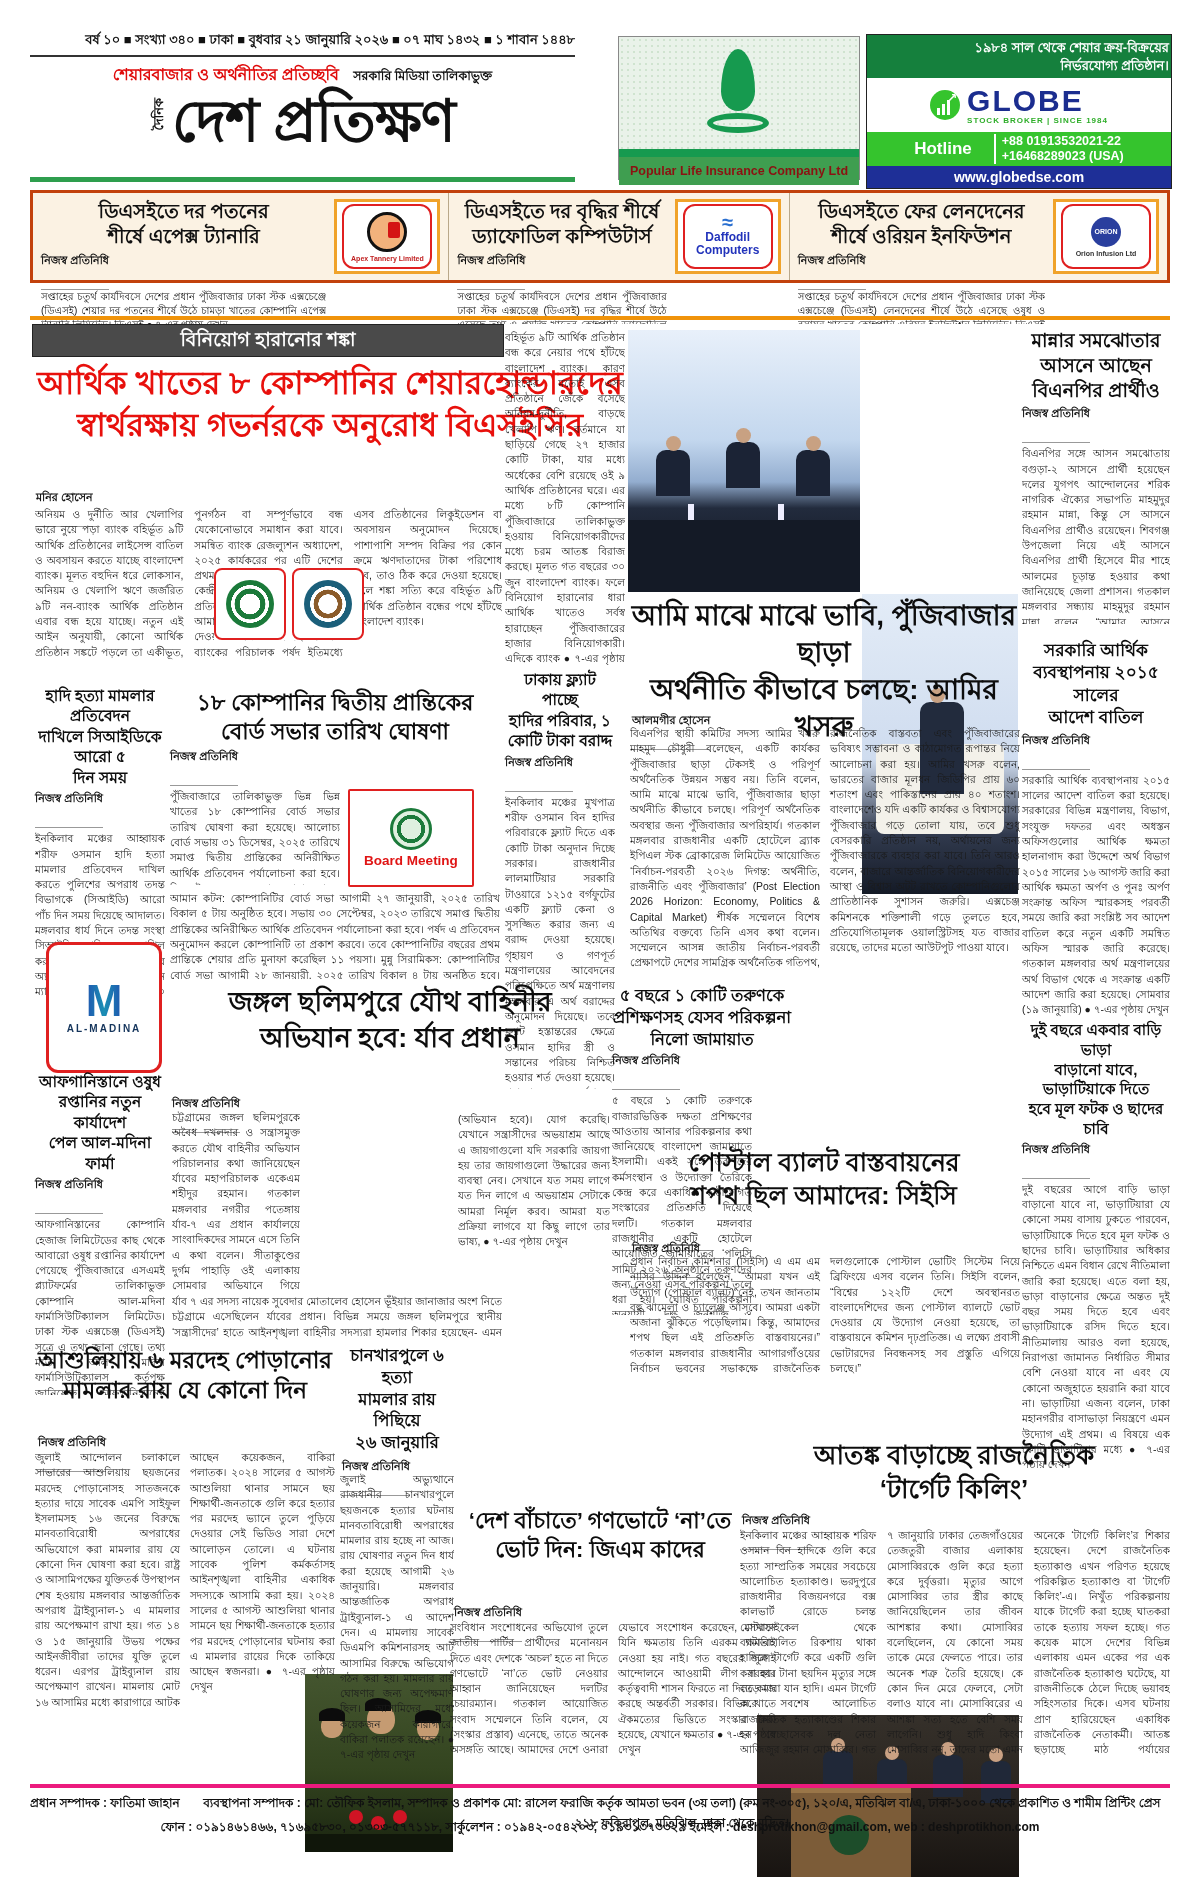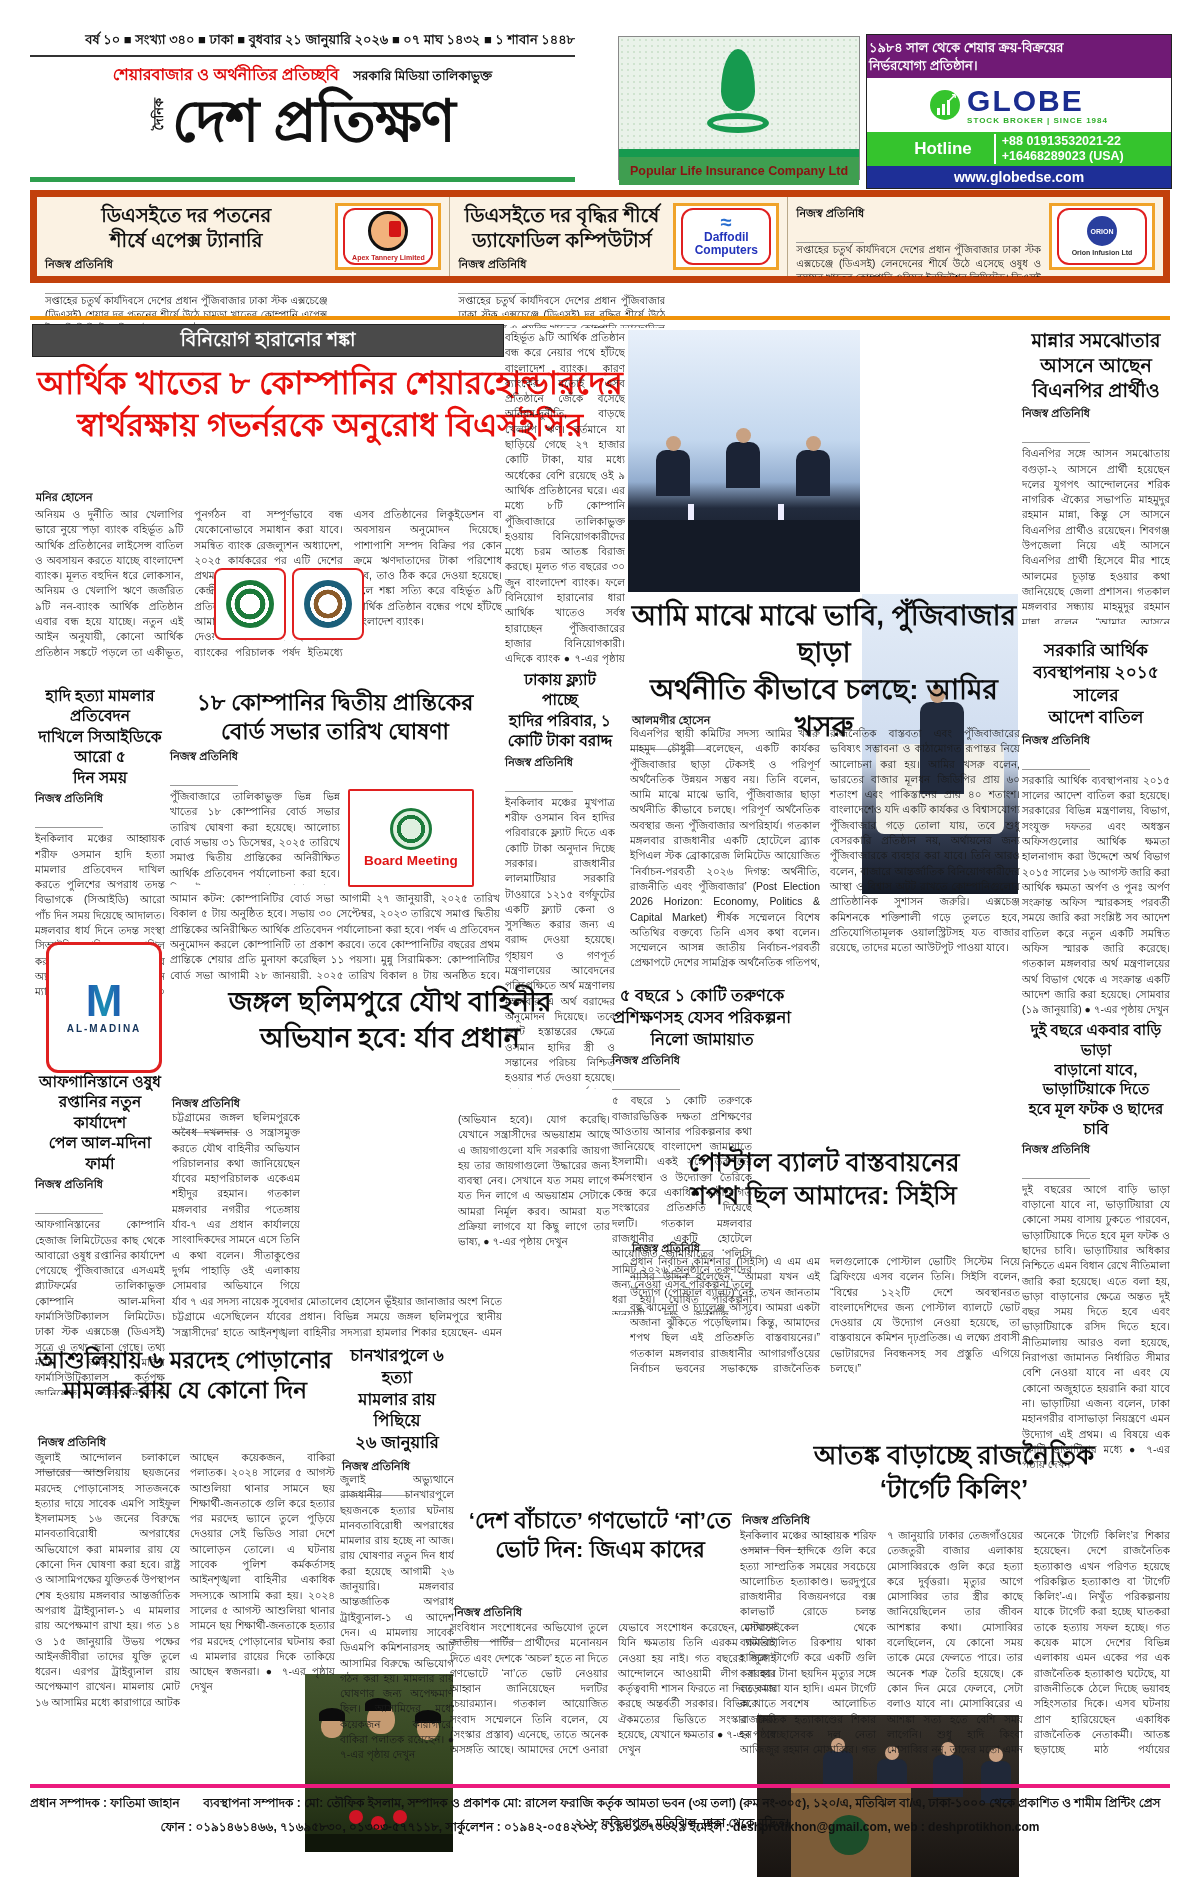--- a/index.html
+++ b/index.html
@@ -23,34 +23,34 @@
   .mast-eng{font-family:"Liberation Serif","DejaVu Serif",serif;font-weight:bold;font-size:15px;margin-top:0px;}
   #green-bar{left:30px;top:177px;width:545px;height:5px;background:#2e9e4e;}
   
   #plic{left:618px;top:36px;width:240px;height:142px;border:1px solid #888;}
   .plic-box{height:112px;background:#e9f2e9;background-image:radial-gradient(#cfe3cf 1px,transparent 1px);background-size:6px 6px;position:relative;border-bottom:8px solid #169a4f;}
   .leaf{position:absolute;left:102px;top:12px;width:34px;height:62px;background:#169a4f;border-radius:50% 50% 50% 50%/68% 68% 32% 32%;}
   .leaf-base{position:absolute;left:88px;top:76px;width:62px;height:20px;border:6px solid #169a4f;border-radius:50%;box-sizing:border-box;}
   .plic-cap{height:28px;background:#3f9e50;color:#8b1212;font-weight:800;font-size:12.5px;display:flex;align-items:center;justify-content:center;}
   
   #globe{left:866px;top:34px;width:304px;height:153px;border:1px solid #222;display:flex;flex-direction:column;}
-  .g-top{background:#701a75;color:#fff;font-weight:800;font-size:13px;text-align:left;padding:4px 2px;line-height:1.35;}
+  .g-top{background:#15803d;color:#fff;font-weight:800;font-size:13px;text-align:right;padding:4px 2px;line-height:1.35;}
   .g-mid{background:#fff;display:flex;align-items:center;justify-content:center;gap:7px;flex:1;}
   .g-circle{width:30px;height:30px;border-radius:50%;background:#35c42d;position:relative;overflow:hidden;}
   .g-bars{position:absolute;bottom:5px;left:7px;display:flex;gap:2px;align-items:flex-end;}
   .g-bars i{display:block;width:3px;background:#fff;}
   .g-arrow{position:absolute;top:1px;right:3px;color:#fff;font-size:12px;font-weight:bold;}
   .g-brand{color:#1b2d8f;font-weight:900;font-size:30px;letter-spacing:2px;line-height:1;}
   .g-sub{color:#2fae2a;font-weight:bold;font-size:8px;letter-spacing:1px;}
   .g-hot{background:#35c42d;display:flex;align-items:center;justify-content:center;gap:22px;padding:2px 0;}
   .g-hot-label{color:#fff;font-weight:800;font-size:17px;}
   .g-hot-nums{color:#fff;font-weight:800;font-size:12.5px;line-height:1.2;border-left:2px solid #fff;padding-left:6px;text-align:left;}
   .g-web{background:#1e2f97;color:#fff;font-weight:800;font-size:14px;text-align:center;padding:3px 0;}
   
-  #adsrow{left:30px;top:190px;width:1140px;height:93px;background:#fbf2e3;border:7px solid #c2410c;display:flex;box-sizing:border-box;justify-content:center;}
+  #adsrow{left:30px;top:190px;width:1140px;height:93px;background:#fbf2e3;border:3px solid #c2410c;display:flex;box-sizing:border-box;justify-content:center;}
   .unit{display:flex;padding:6px 8px;box-sizing:border-box;gap:8px;}
   .unit+.unit{border-left:1px solid #b9a88a;}
   .u-text{flex:1;min-width:0;}
   .u-h{font-size:19.5px;font-weight:800;text-align:center;white-space:pre-line;line-height:1.3;}
   .u-body{font-size:10px;line-height:1.4;text-align:justify;overflow:hidden;max-height:34px;}
   .u-logo{width:106px;border:3px solid #f0a32a;background:#fff;display:flex;align-items:center;justify-content:center;box-sizing:border-box;}
   .u-inner{border:2px solid #e02020;border-radius:12px;width:86%;height:88%;display:flex;flex-direction:column;align-items:center;justify-content:center;gap:3px;overflow:hidden;}
   .apex-circle{width:34px;height:34px;border:3px solid #111;border-radius:50%;background:#f2b27c;position:relative;}
   .apex-sq{position:absolute;right:4px;top:7px;width:12px;height:16px;background:#d41414;border-radius:2px;}
   .logo-cap{font-size:7px;color:#c02020;font-weight:bold;text-align:center;}
@@ -235,20 +235,22 @@
           <div class="daff-sw">≈</div>
           <div class="daff-t">
             <span>Daffodil</span><br>
             <span>Computers</span>
           </div>
         </div>
       </div>
     </div>
     <div class="unit" style="flex:3.8">
       <div class="u-text">
+        <div class="u-h">ডিএসইতে ফের লেনদেনের
+শীর্ষে ওরিয়ন ইনফিউশন</div>
         <span class="byline">নিজস্ব প্রতিনিধি</span>
         <div class="u-body">সপ্তাহের চতুর্থ কার্যদিবসে দেশের প্রধান পুঁজিবাজার ঢাকা স্টক এক্সচেঞ্জে (ডিএসই) লেনদেনের শীর্ষে উঠে এসেছে ওষুধ ও রসায়ন খাতের কোম্পানি ওরিয়ন ইনফিউশন লিমিটেড। ডিএসই সূত্রে ● ৭-এর পৃষ্ঠায় দেখুন</div>
       </div>
       <div class="u-logo">
         <div class="u-inner">
           <div class="orion-c">ORION</div>
           <div class="logo-cap" style="color:#333">Orion Infusion Ltd</div>
         </div>
       </div>
     </div>

